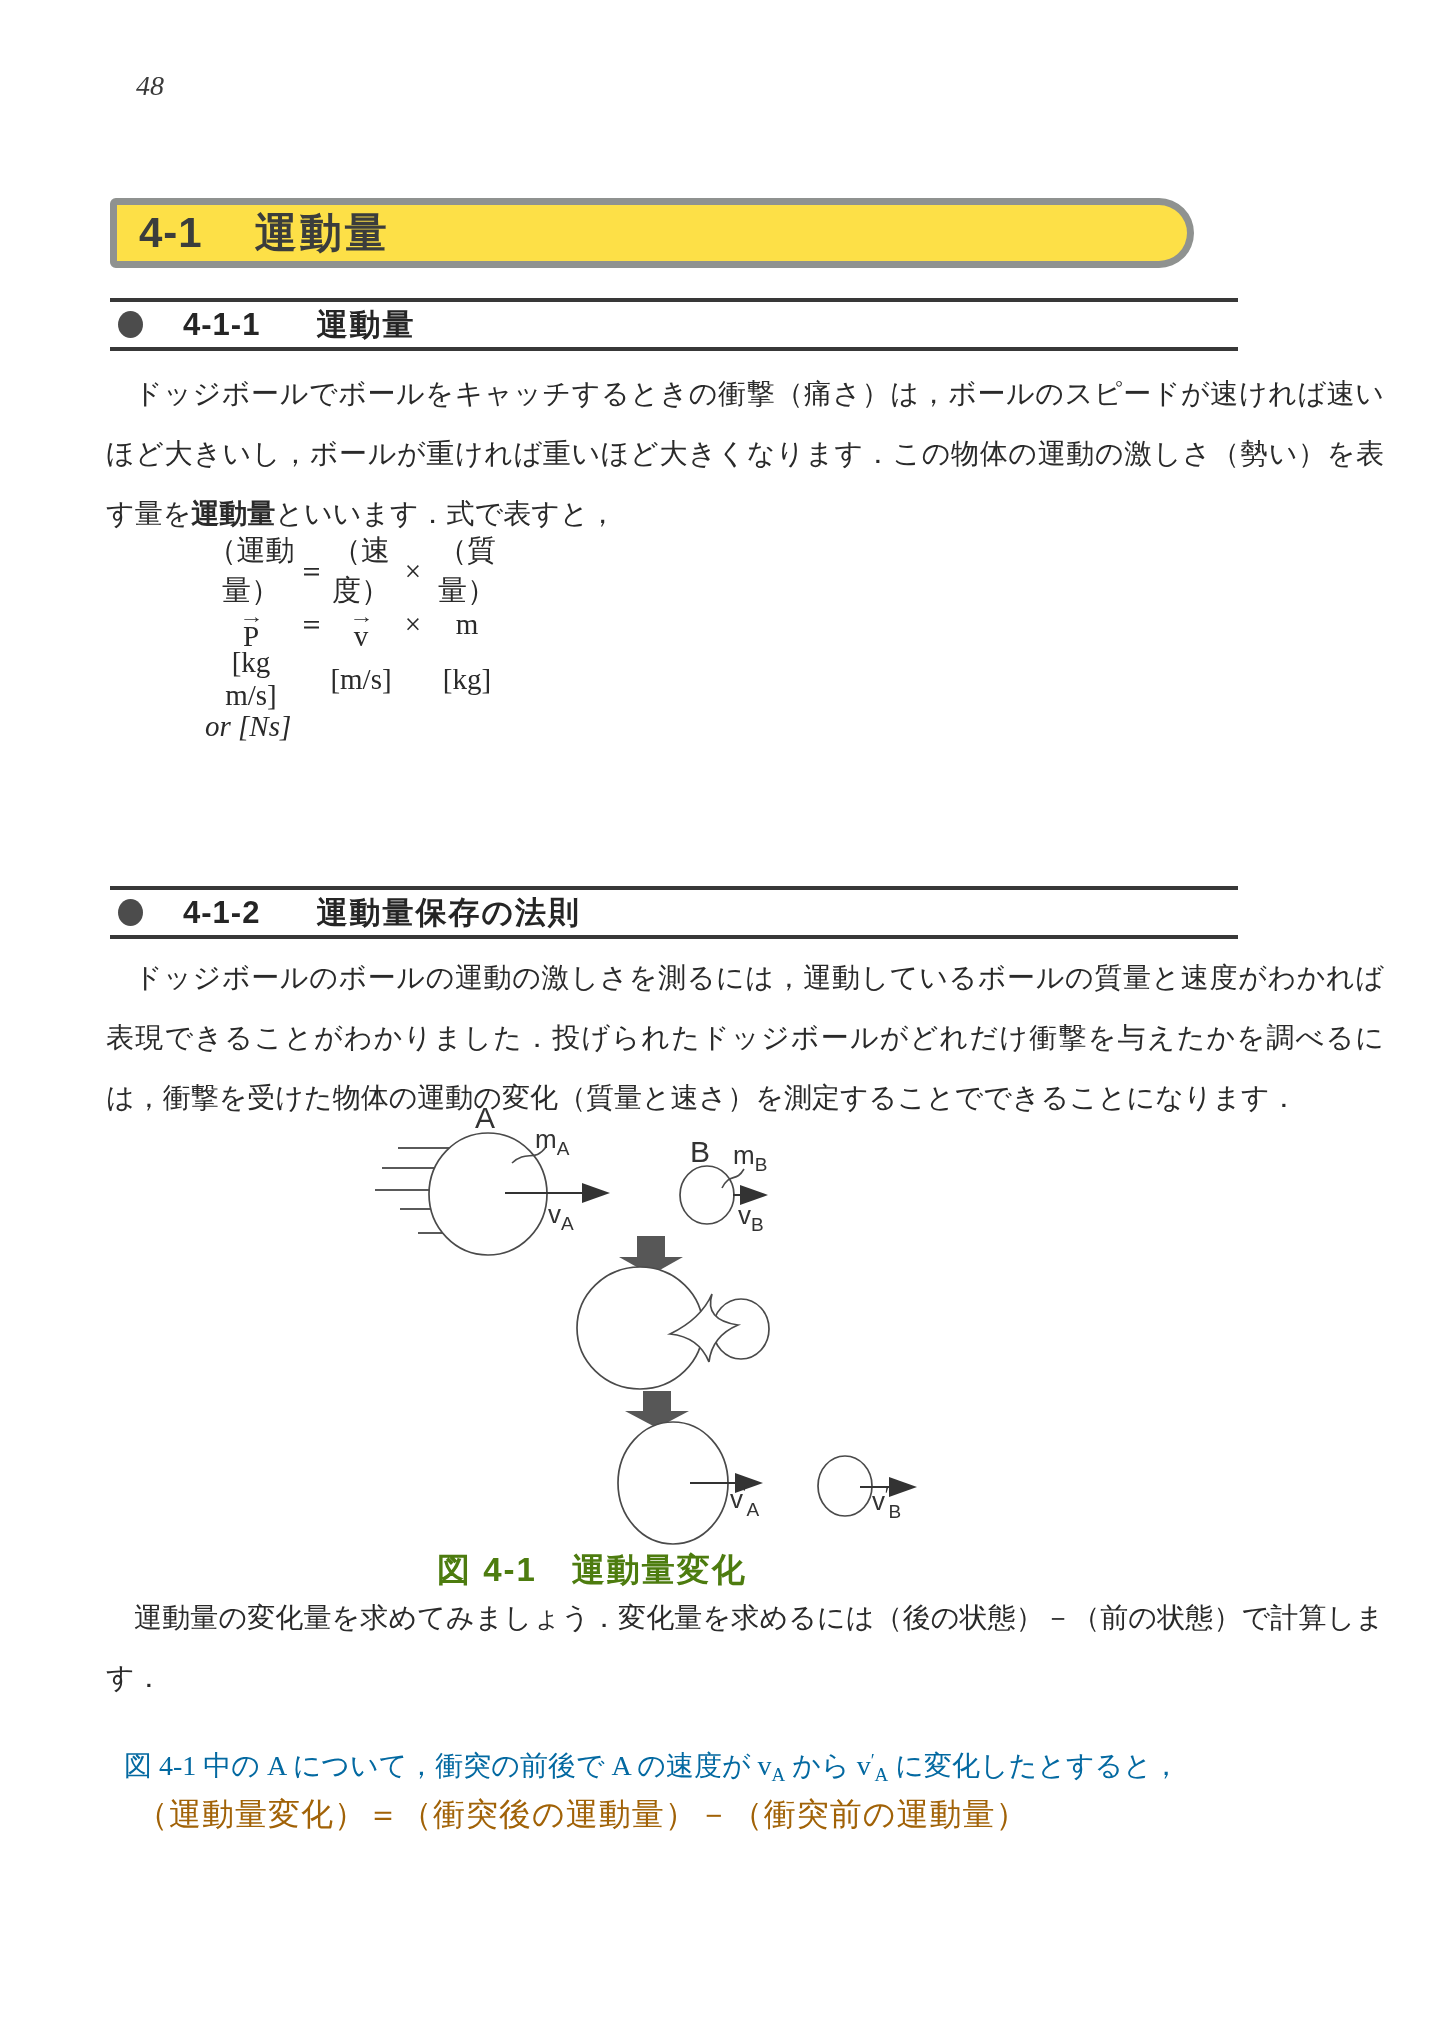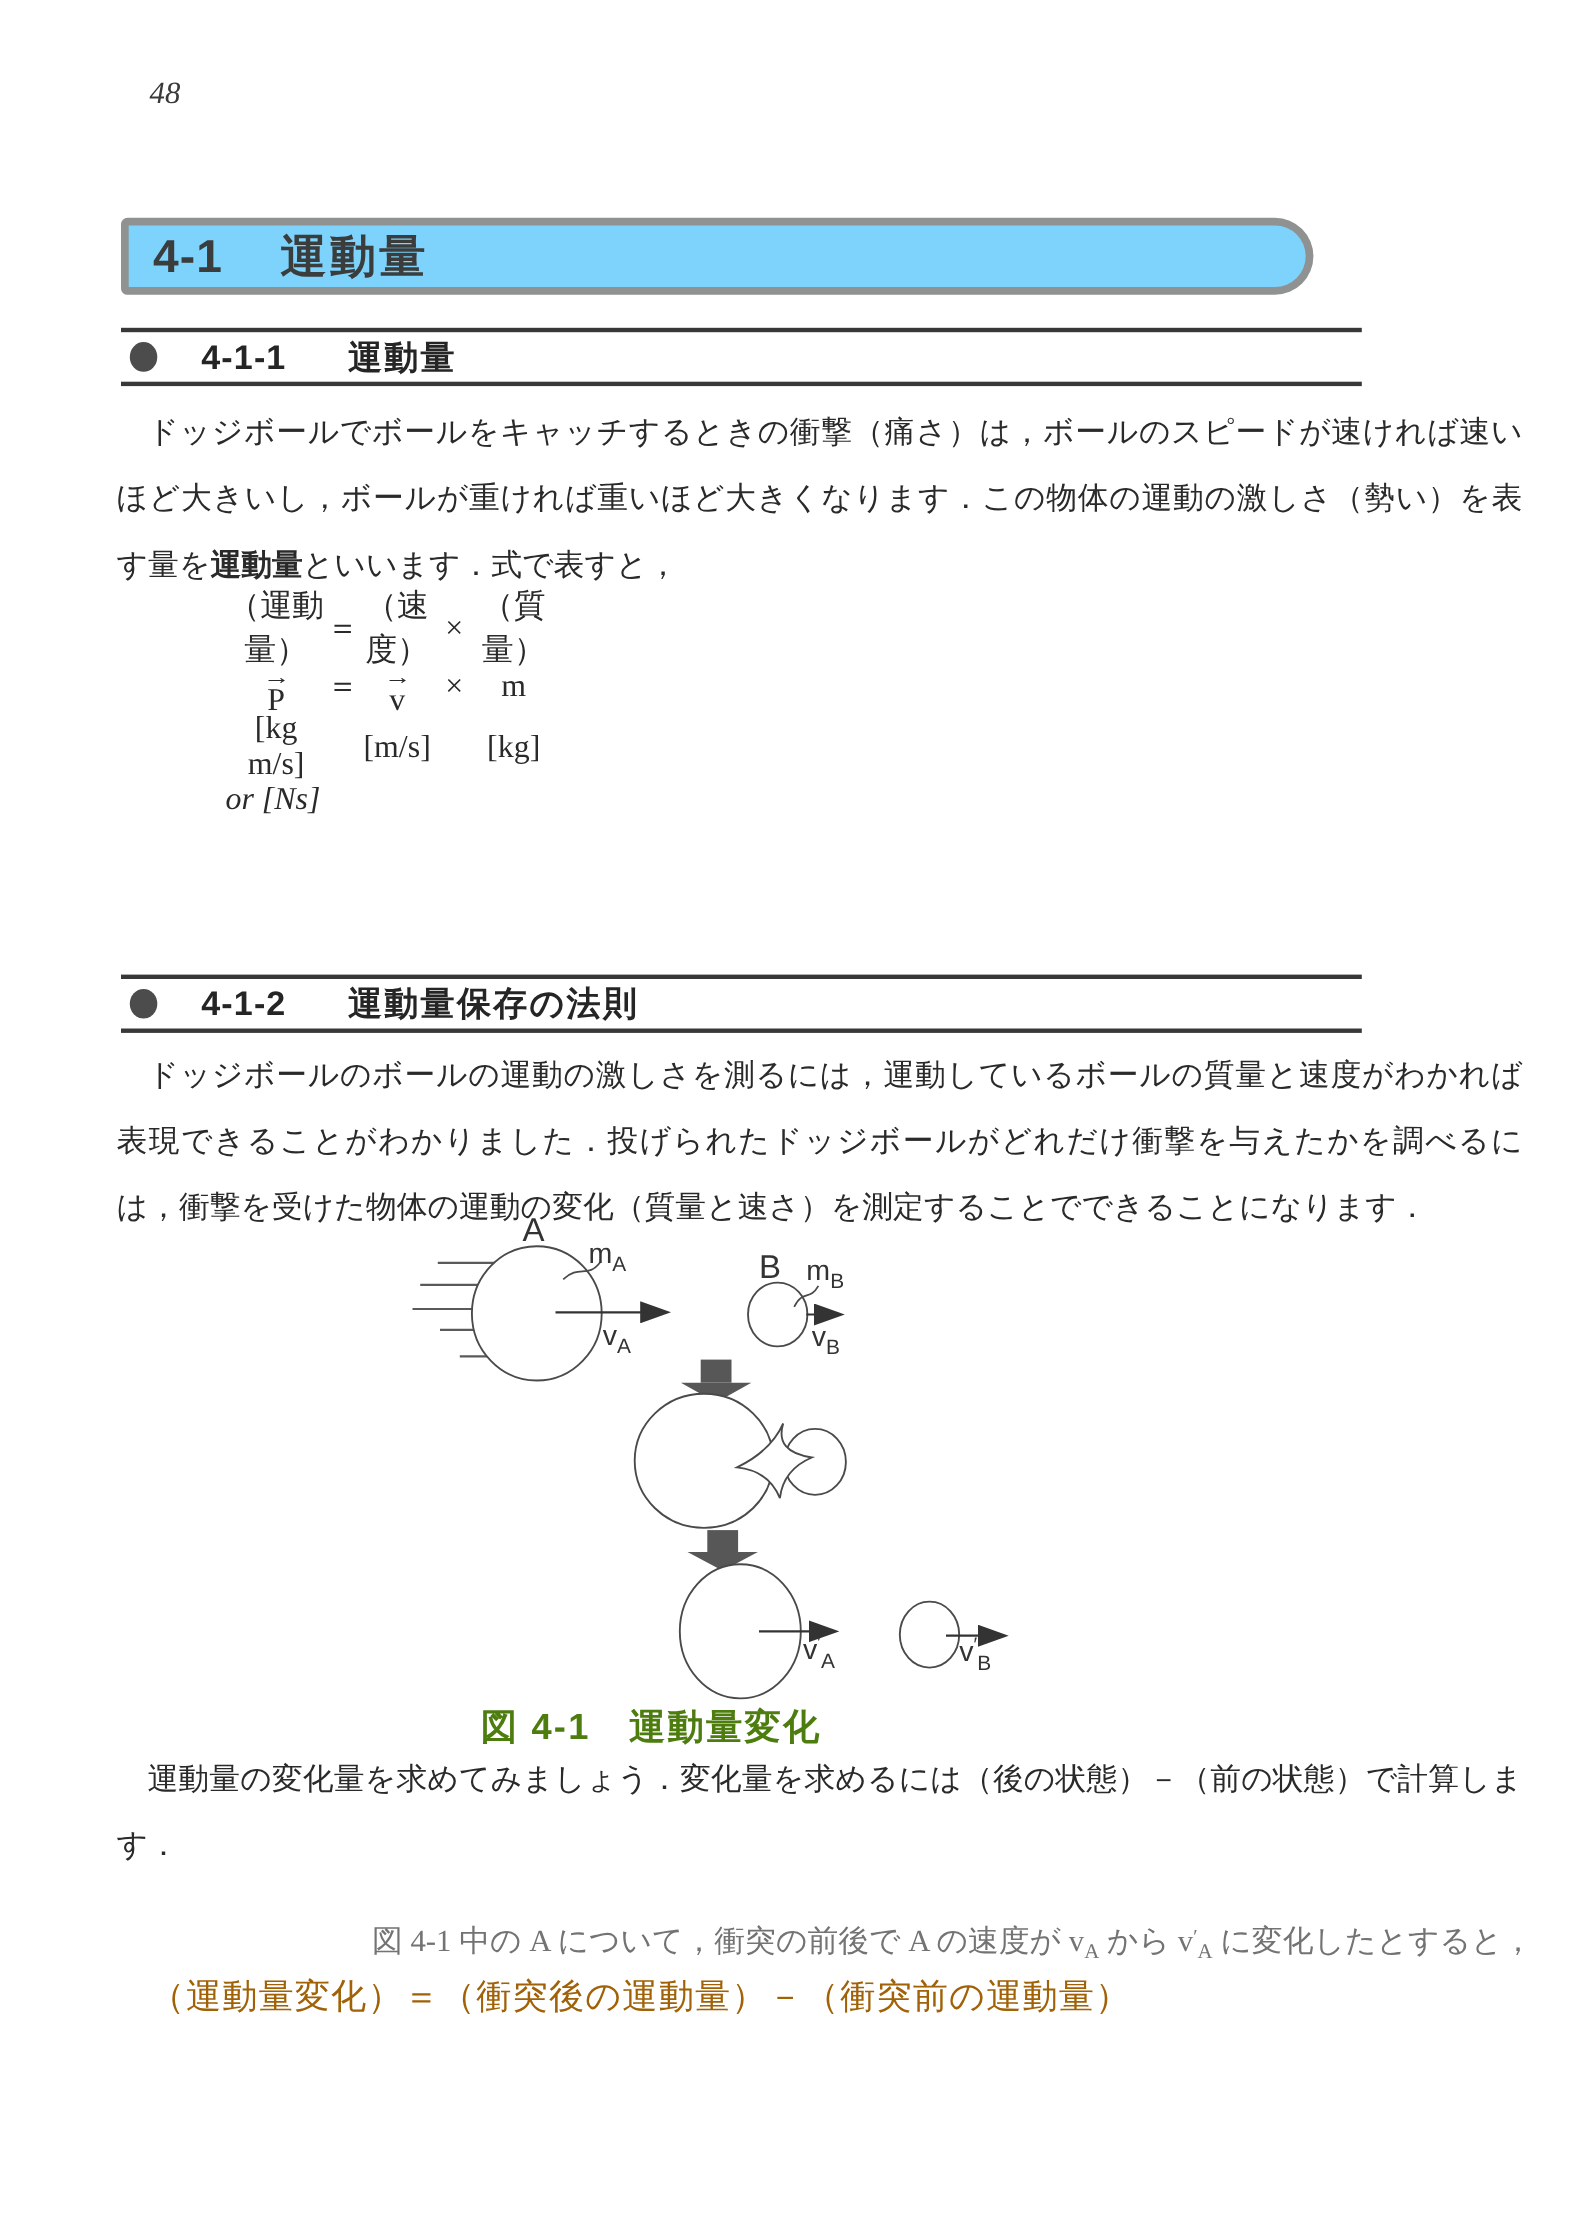--- a/index.html
+++ b/index.html
@@ -20,21 +20,21 @@
     font-size:28px;
     color:#3a3a3a;
     margin-left:36px;
   }
 
   
   .banner{
     left:110px;top:198px;
     width:1084px;height:70px;
     box-sizing:border-box;
-    background:#7dd3fc;
+    background:#fde047;
     border:7px solid #8f9290;
     border-radius:6px 36px 36px 6px;
     display:flex;align-items:center;
     padding-left:22px;
     font-family:"Liberation Sans","DejaVu Sans",sans-serif;
     font-weight:bold;color:#3b3d3c;
   }
   .banner .sec-num{font-size:42px;letter-spacing:1px;}
   .banner .sec-title{font-size:42px;margin-left:52px;letter-spacing:3px;}
 
@@ -101,21 +101,21 @@
     left:437px;top:1548px;width:480px;
     text-align:left;
     font-family:"Liberation Sans","DejaVu Sans",sans-serif;
     font-weight:bold;font-size:33px;color:#4d7c0f;
     letter-spacing:2px;
   }
 
   
   .closing-line{
     left:124px;width:1270px;
-    font-size:28px;line-height:60px;color:#737373;text-align:right;
+    font-size:28px;line-height:60px;color:#0369a1;
   }
   .closing-formula{
     left:136px;width:1270px;
     font-size:32px;line-height:60px;color:#a16207;
     letter-spacing:1px;
   }
   sub.sm{font-size:19px;vertical-align:-6px;line-height:0;}
   sup.sm{font-size:18px;vertical-align:8px;line-height:0;}
 </style>
 </head>

